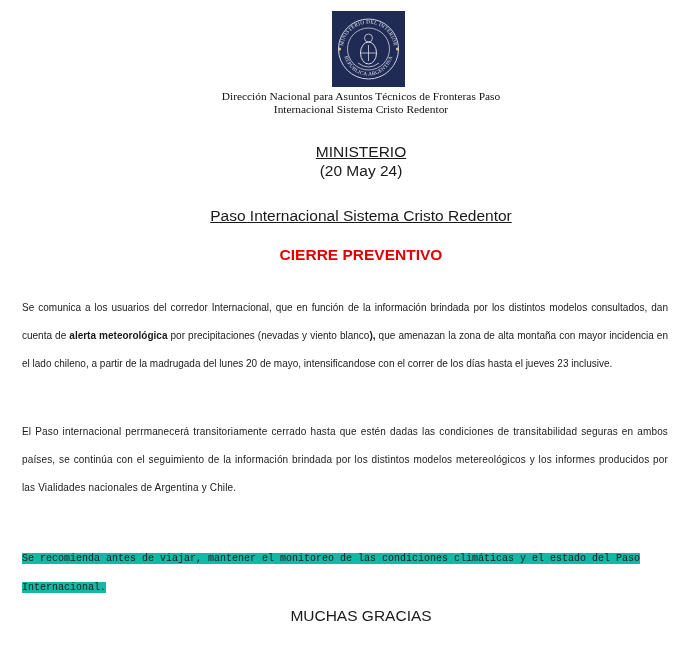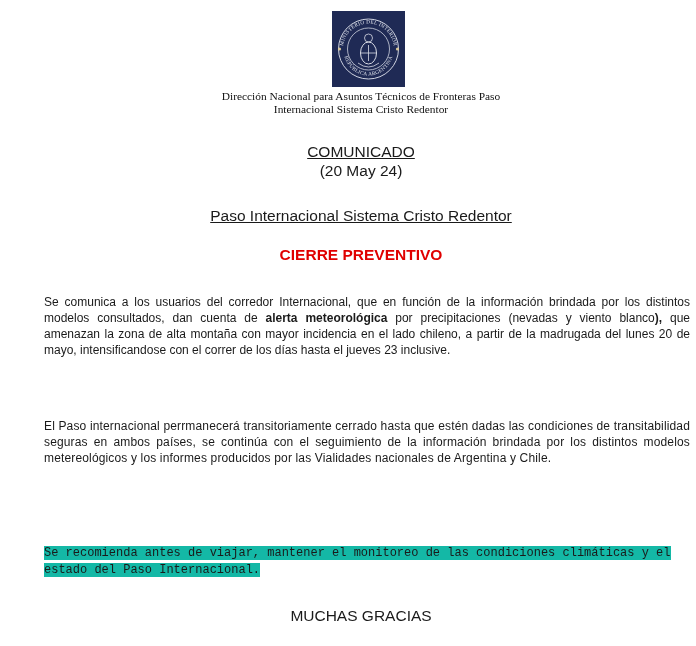--- a/index.html
+++ b/index.html
@@ -62,24 +62,24 @@
       top: 245px;
       width: 722px;
       text-align: center;
       font-size: 15.5px;
       line-height: 19px;
       font-weight: bold;
       color: #e00000;
     }
     .para {
       position: absolute;
-      left: 44px;
+      left: 22px;
       width: 646px;
-      font-size: 12px;
-      line-height: 16px;
+      font-size: 10px;
+      line-height: 28px;
       text-align: justify;
       text-align-last: left;
     }
     .p1 { top: 294px; }
     .p2 { top: 418px; font-weight: normal; letter-spacing: 0.15px; }
     .p3 { top: 544px; text-align: left; }
     .p3 .hl {
       background: #14b8a6;
       box-decoration-break: clone;
       font-family: Liberation Mono, monospace;
@@ -121,21 +121,21 @@
     </text>
   </svg>
 </div>
 
 <div class="header-org">
   <div>Dirección Nacional para Asuntos Técnicos de Fronteras Paso</div>
   <div>Internacional Sistema Cristo Redentor</div>
 </div>
 
 <div class="comunicado">
-  <div><span class="title">COMUNICADO</span></div>
+  <div><span class="title">MINISTERIO</span></div>
   <div>(20 May 24)</div>
 </div>
 
 <div class="paso-title">Paso Internacional Sistema Cristo Redentor</div>
 
 <div class="cierre">CIERRE PREVENTIVO</div>
 
 <div class="para p1"><span>Se comunica a los usuarios del corredor Internacional, que en función de la información brindada por los distintos modelos consultados,  dan cuenta de </span><span class="b">alerta meteorológica</span><span>  por precipitaciones (nevadas y viento blanco</span><span class="b">),</span><span> que amenazan la zona de alta montaña con mayor incidencia en el lado chileno, a partir de la madrugada del lunes 20 de mayo, intensificandose con el correr de los días hasta el jueves 23 inclusive.</span></div>
 
 <div class="para p2">El Paso internacional  perrmanecerá transitoriamente cerrado hasta que estén dadas las condiciones de transitabilidad seguras en ambos países, se continúa con el seguimiento de la información brindada por los distintos modelos metereológicos y los informes producidos por las Vialidades nacionales de Argentina y Chile.</div>

